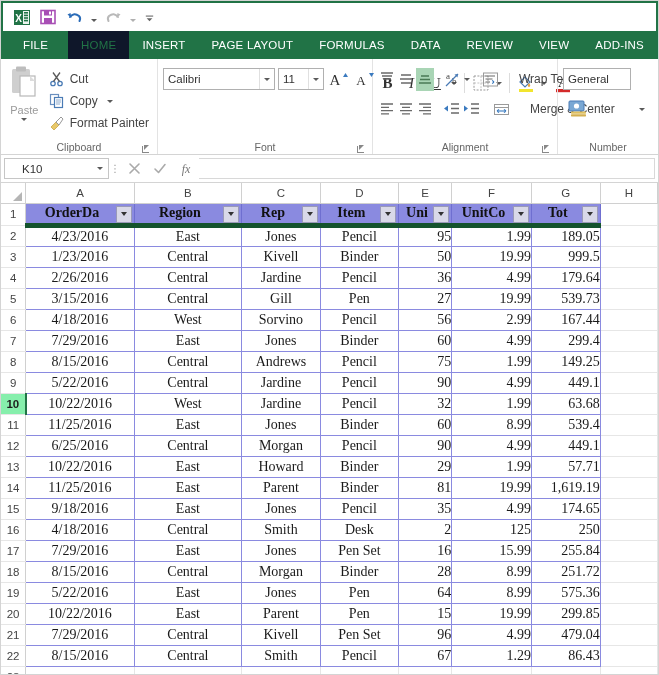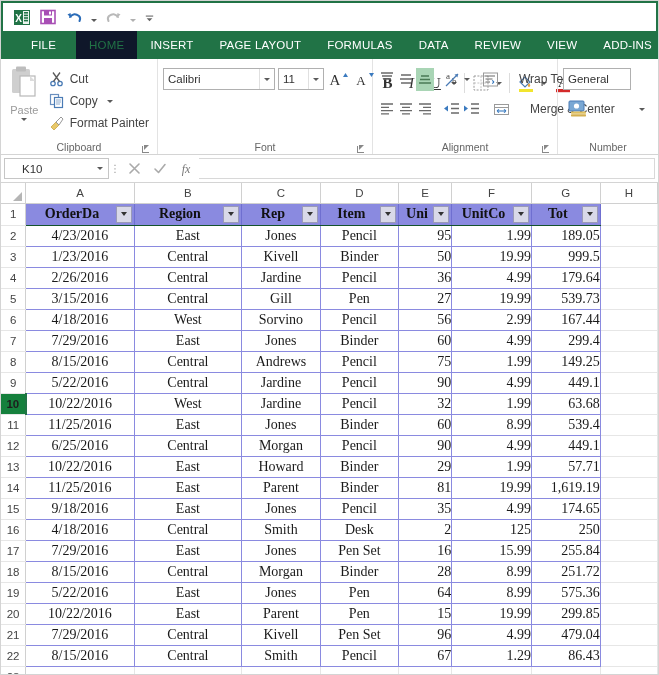--- a/index.html
+++ b/index.html
@@ -51,21 +51,21 @@
   }
   .caret-d.dim { border-top-color: #b0b0b0; }
 
   
   .tabstrip {
     height: 28px;
     background: #217346;
     display: flex;
     align-items: stretch;
     flex: 0 0 auto;
-    padding-left: 10px;
+    padding-left: 2px;
   }
   .tab {
     display: flex; align-items: center;
     padding: 0 13px;
     font-size: 11.5px;
     color: #ffffff;
     letter-spacing: .2px;
     cursor: pointer;
     white-space: nowrap;
   }
@@ -275,21 +275,21 @@
     background: #ffffff;
     border-right: 1px solid #d0d0d0;
     border-bottom: 1px solid #e6e6e6;
     font-size: 11.5px;
     color: #444;
     text-align: center;
     vertical-align: middle;
     cursor: pointer;
   }
   .rowhead.active {
-    background: #15803d;
+    background: #86efac;
     font-weight: bold;
     color: #1d1d1d;
     border-right: 2px solid #217346;
   }
   .cell {
     height: 21px;
     font-family: "Liberation Serif", serif;
     font-size: 14px;
     color: #1a1a1a;
     border-right: 1px solid #8a8ae0;
@@ -306,21 +306,21 @@
     border-bottom: 1px solid #e6e6e6;
   }
   .hcell {
     height: 22px;
     background: #8a8ae0;
     font-family: "Liberation Serif", serif;
     font-size: 14px;
     font-weight: bold;
     color: #111;
     border-right: 1px solid #6f6fd0;
-    border-bottom: 1px solid #14532d;
+    border-bottom: 5px solid #14532d;
     vertical-align: middle;
     position: relative;
     overflow: hidden;
     padding: 0 3px;
     cursor: pointer;
   }
   .hcell .htxt {
     display: block;
     text-align: center;
     padding-right: 16px;

